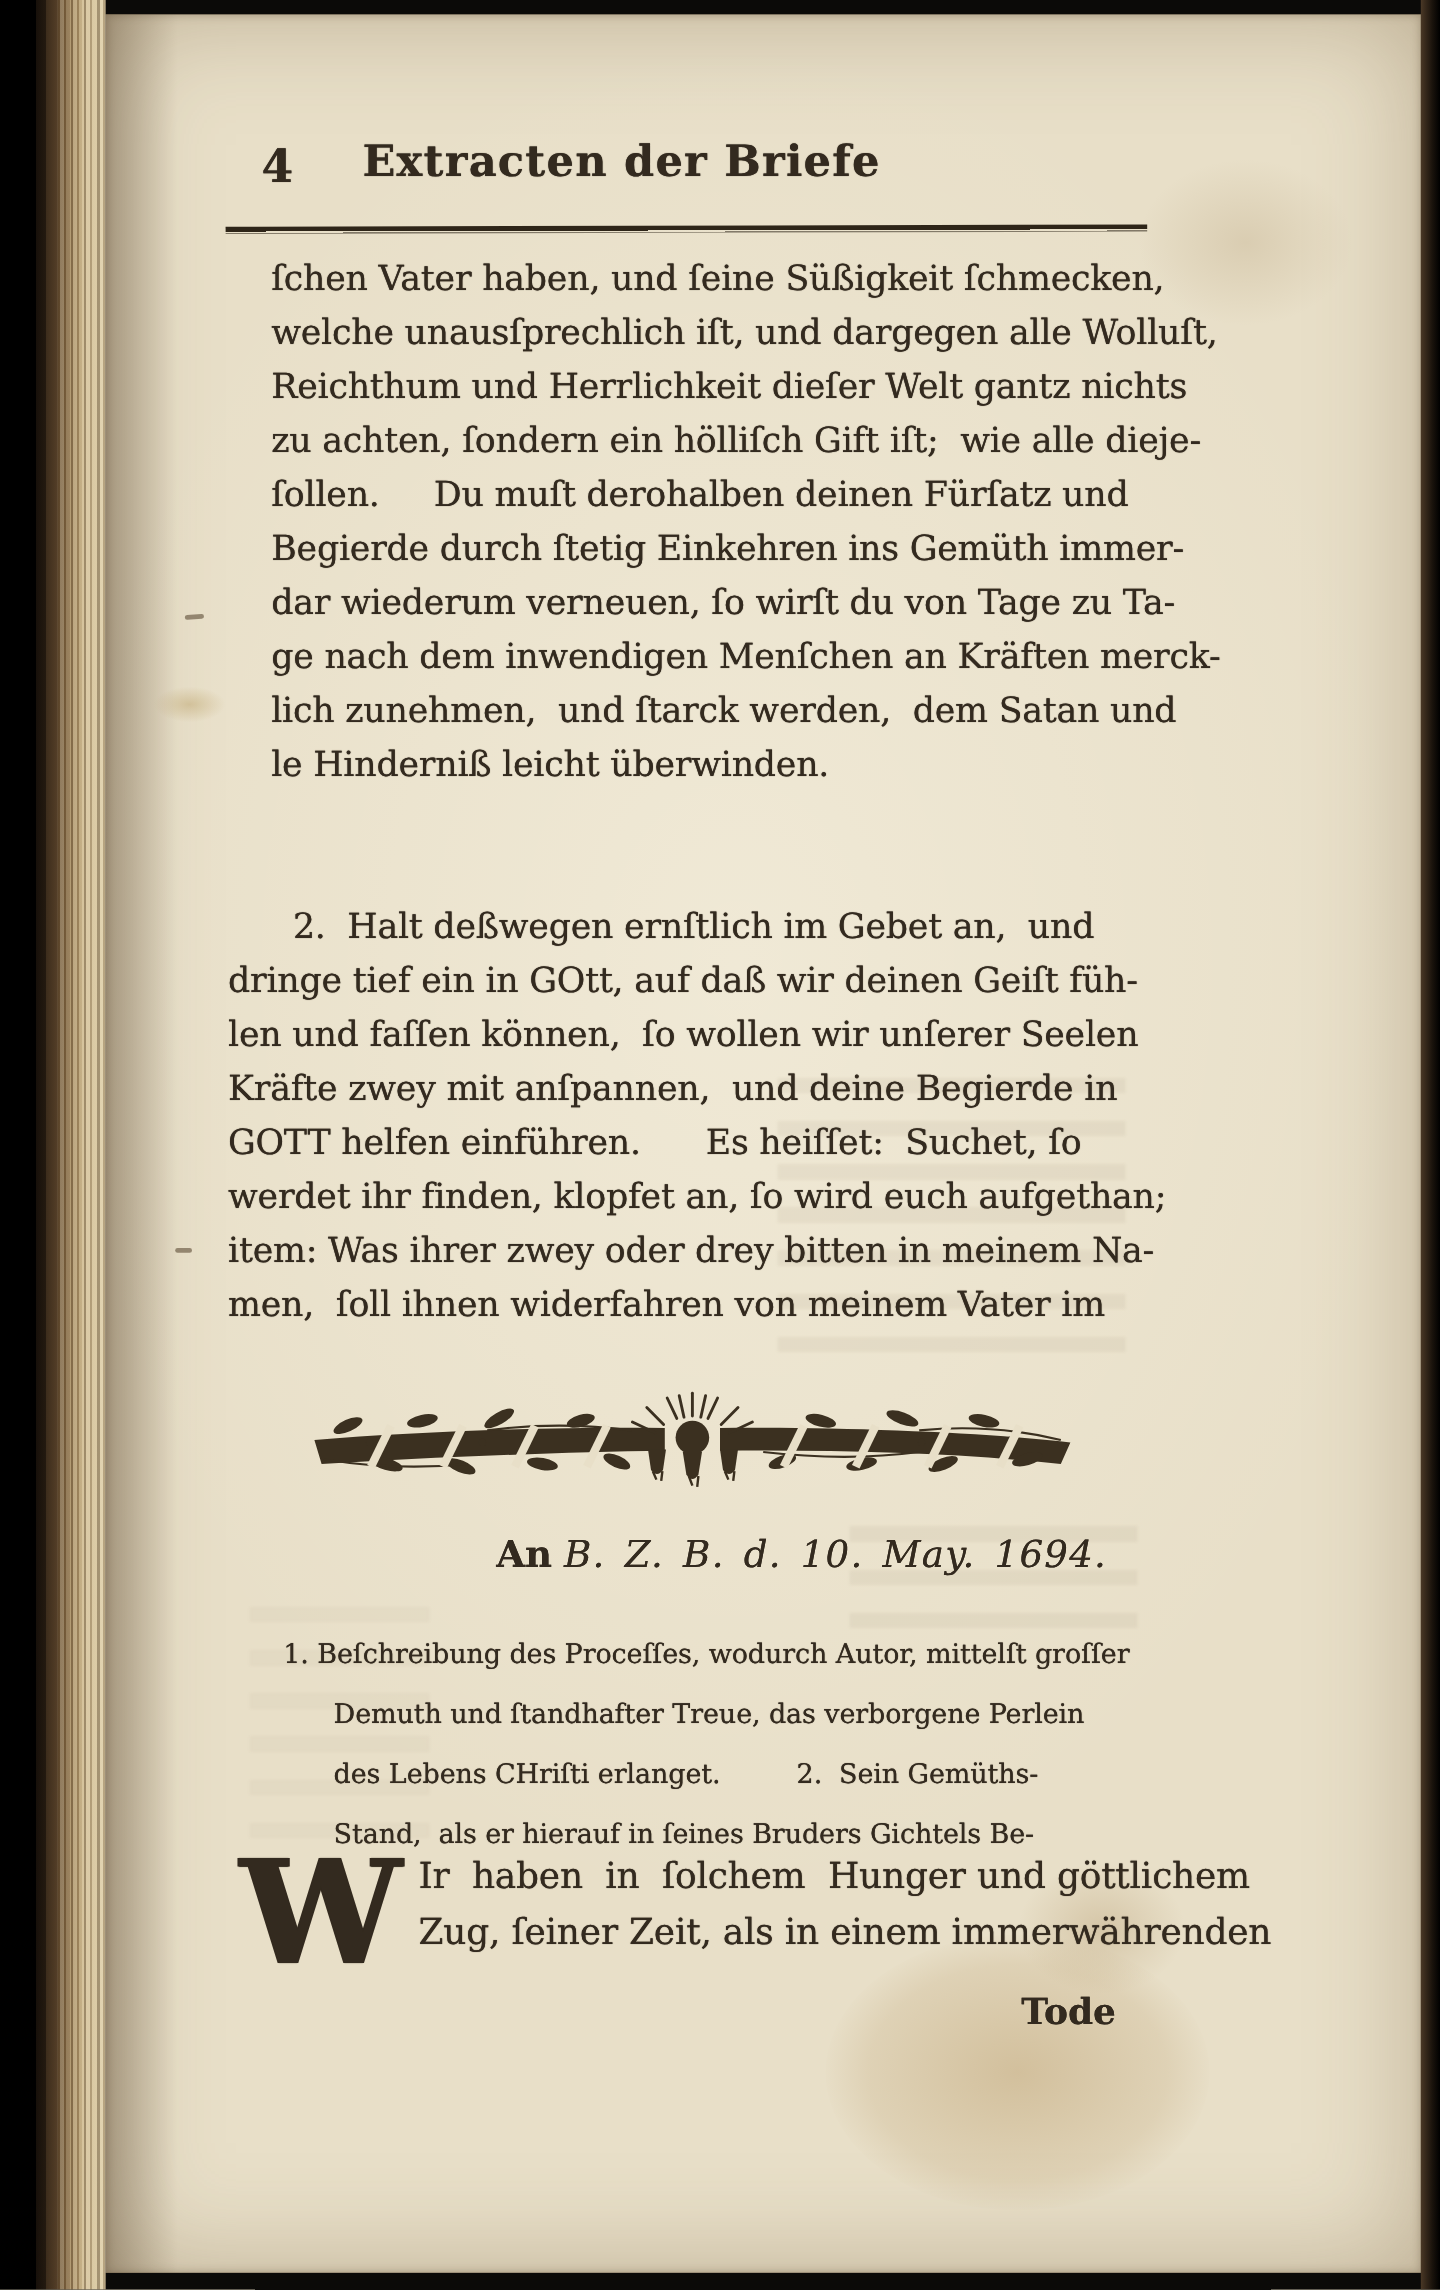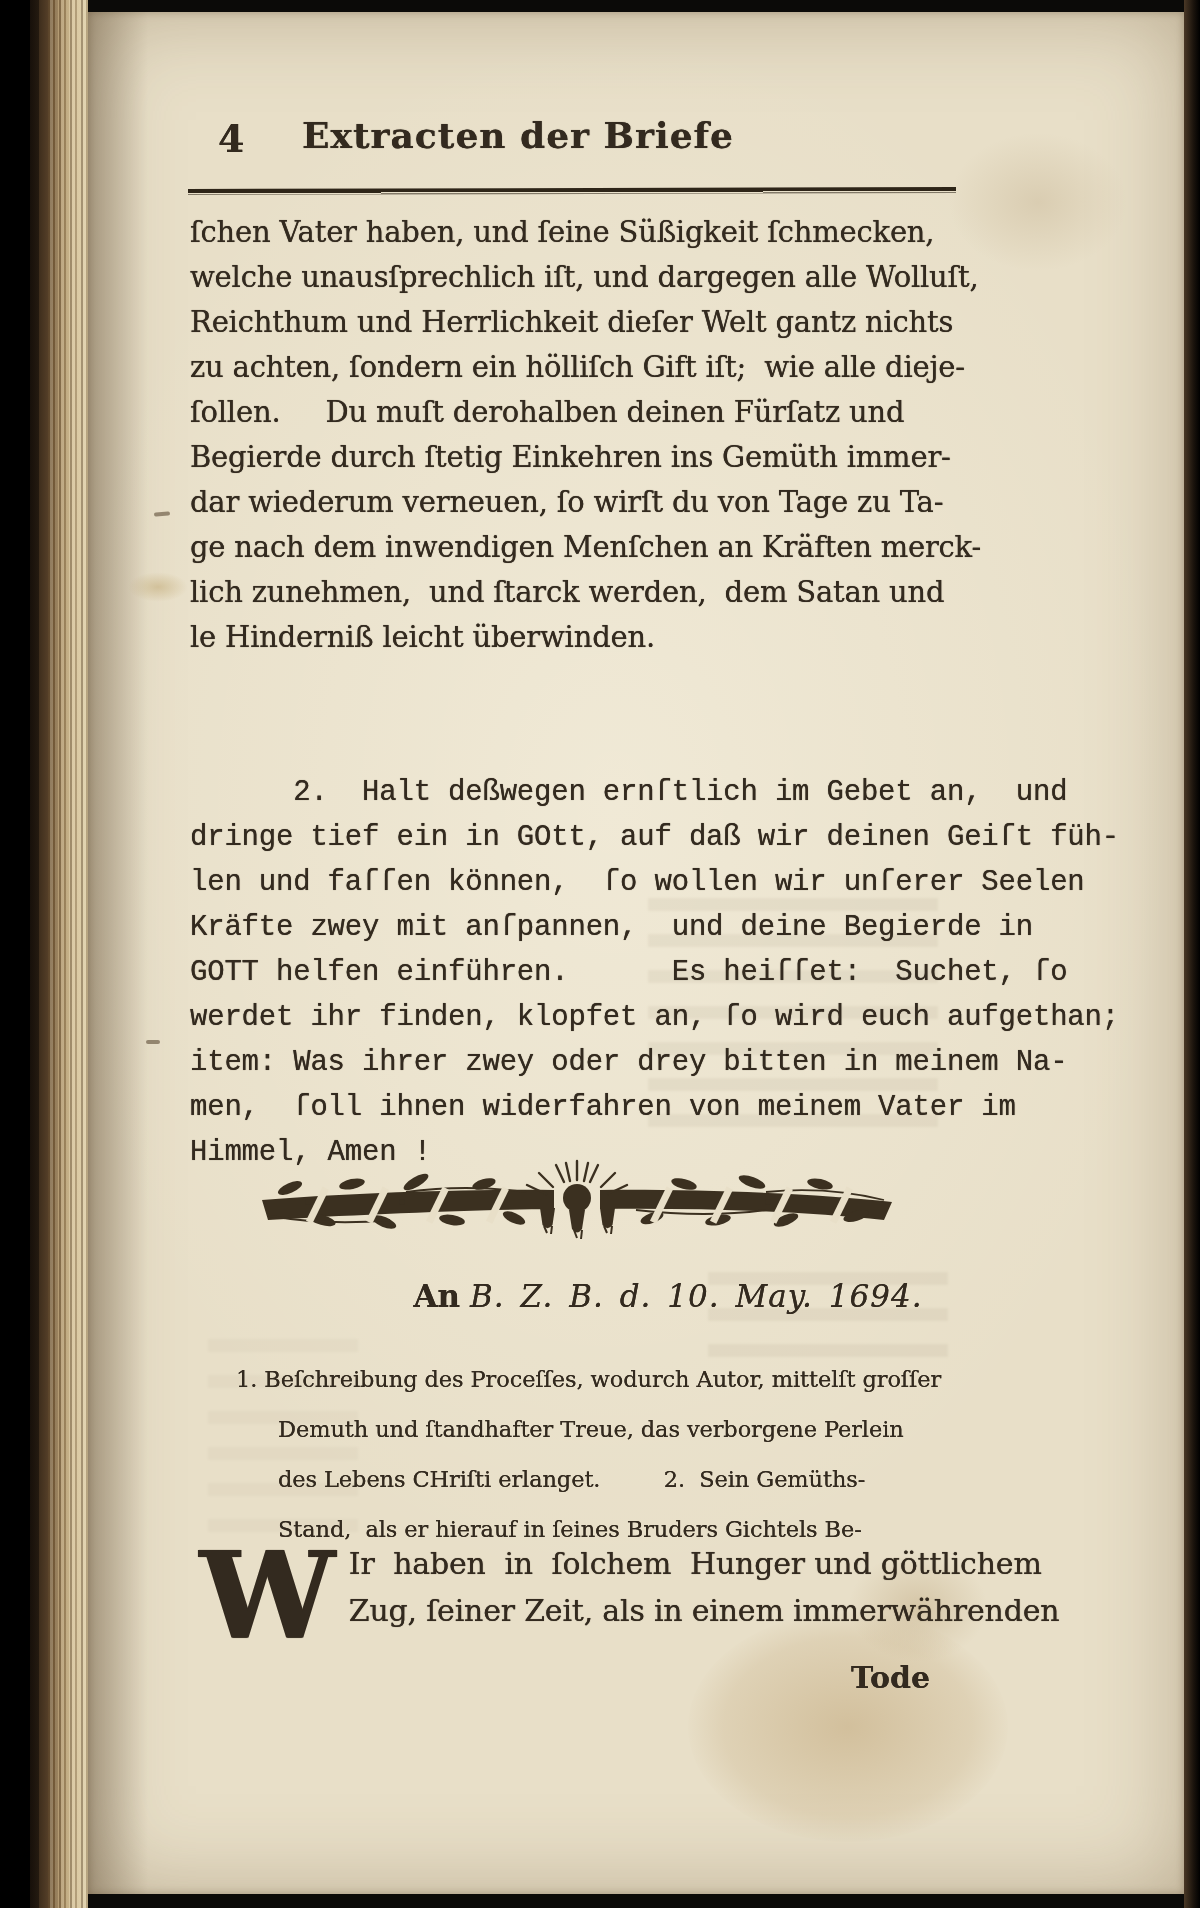--- a/index.html
+++ b/index.html
@@ -84,22 +84,22 @@
     transform:rotate(-.15deg);
   }
   
   .textblock{position:absolute;left:102px;width:770px;}
   .textblock .line{
     white-space:pre;
     font-size:29px;line-height:45px;
     letter-spacing:-.2px;
     text-shadow:0 0 .7px currentColor;
   }
-  .para1{top:198px;}
-  .para2{top:758px;font-family:Liberation Mono, monospace;}
+  .para1{top:198px;margin-left:36px;}
+  .para2{top:738px;}
   
   .ornament{position:absolute;left:168px;top:1146px;width:644px;height:92px;}
   
   .letter-heading{
     position:absolute;left:300px;top:1266px;width:560px;
     text-align:center;font-size:31px;
     text-shadow:0 0 .5px currentColor;
     white-space:nowrap;
   }
   .letter-heading .an{font-weight:bold;font-style:normal;padding-right:10px;}
@@ -167,21 +167,20 @@
 
   <div class="textblock para2">
       <div class="line">      2.  Halt deßwegen ernſtlich im Gebet an,  und</div>
       <div class="line">dringe tief ein in GOtt, auf daß wir deinen Geiſt füh-</div>
       <div class="line">len und faſſen können,  ſo wollen wir unſerer Seelen</div>
       <div class="line">Kräfte zwey mit anſpannen,  und deine Begierde in</div>
       <div class="line">GOTT helfen einführen.      Es heiſſet:  Suchet, ſo</div>
       <div class="line">werdet ihr finden, klopfet an, ſo wird euch aufgethan;</div>
       <div class="line">item: Was ihrer zwey oder drey bitten in meinem Na-</div>
       <div class="line">men,  ſoll ihnen widerfahren von meinem Vater im</div>
-      <div class="line">Himmel, Amen !</div>
     </div>
 
   <svg class="ornament" viewBox="0 0 644 92" xmlns="http://www.w3.org/2000/svg">
     <g fill="#3b3020" stroke="#3b3020">
 
       <path d="M6,42 C90,35 200,31 298,32 L298,51 C210,52 95,57 12,62 Z" stroke="none"></path>
       <path d="M344,32 C450,31 565,36 636,44 L628,62 C545,53 445,50 344,51 Z" stroke="none"></path>
 
       <g stroke-width="2.4" stroke-linecap="round">
         <line x1="321" y1="22" x2="321" y2="3"></line>

